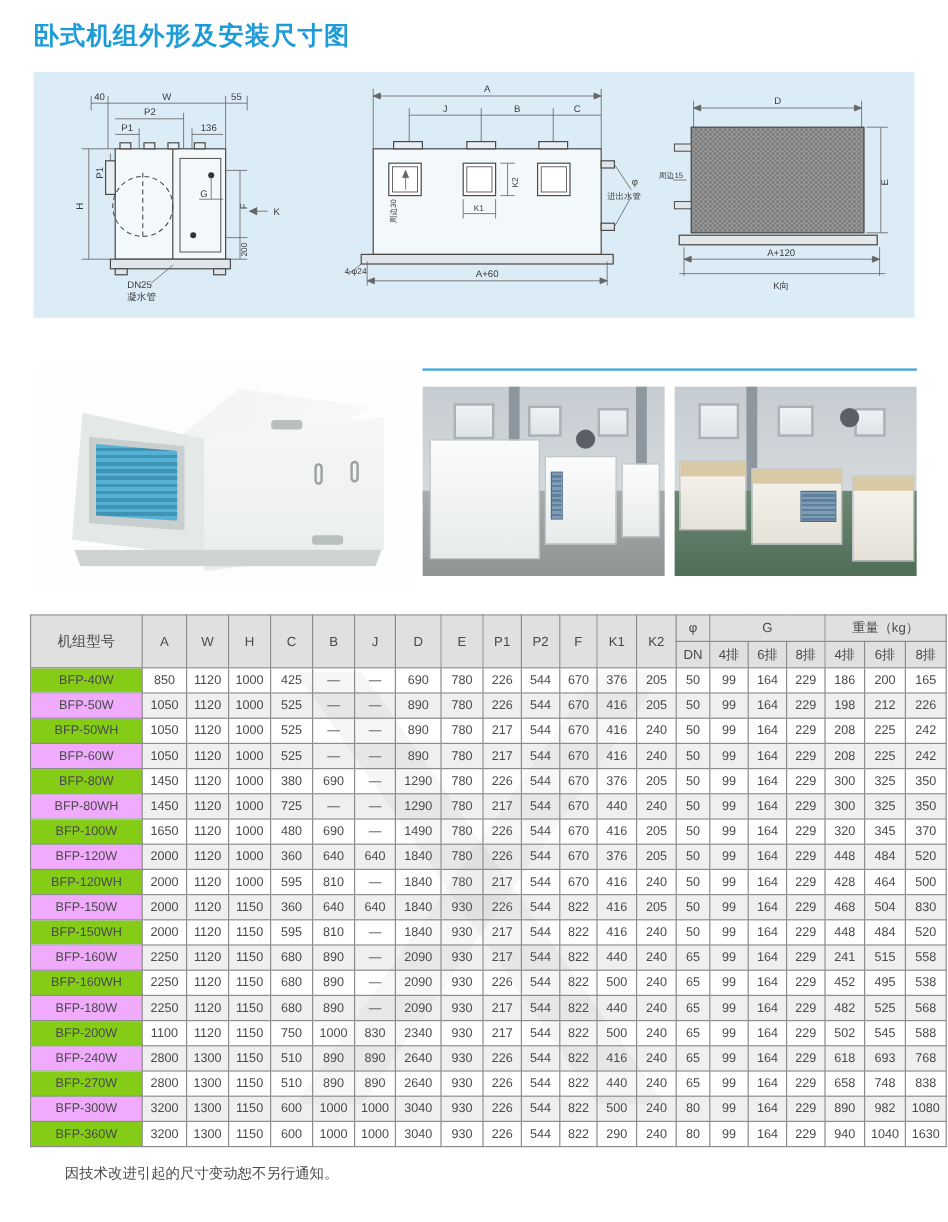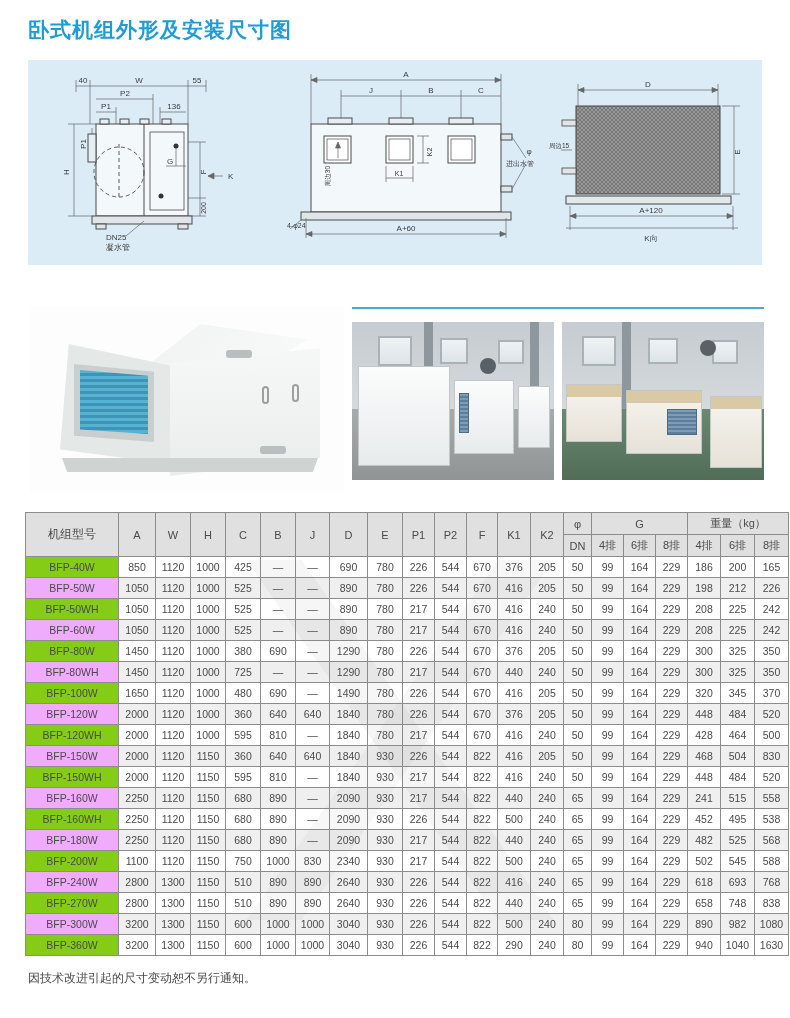--- a/index.html
+++ b/index.html
@@ -53,21 +53,21 @@
   .spec-table tr.alt td { background:#efefef; }
   .spec-table tr.alt td.model { background:#f0abfc; }
   .wm { position:absolute; left:180px; top:560px; width:440px; height:360px; background:
        linear-gradient(55deg, transparent 46%, rgba(120,120,120,.07) 46%, rgba(120,120,120,.07) 54%, transparent 54%),
        linear-gradient(-55deg, transparent 46%, rgba(120,120,120,.06) 46%, rgba(120,120,120,.06) 54%, transparent 54%);
        pointer-events:none; }
 
   
   .notes { position:absolute; left:28px; top:970px; font-size:12px; color:#4a4a4a; line-height:17px; }
   .notes .lbl { color:#1e9cd8; font-weight:bold; margin-right:6px; }
-  .notes .line2 { }
+  .notes .line2 { margin-left:26px; }
 </style>
 </head>
 <body>
 
 <div class="page">
 
   <div class="page-title">卧式机组外形及安装尺寸图</div>
 
   <div class="diagram-panel">
 

